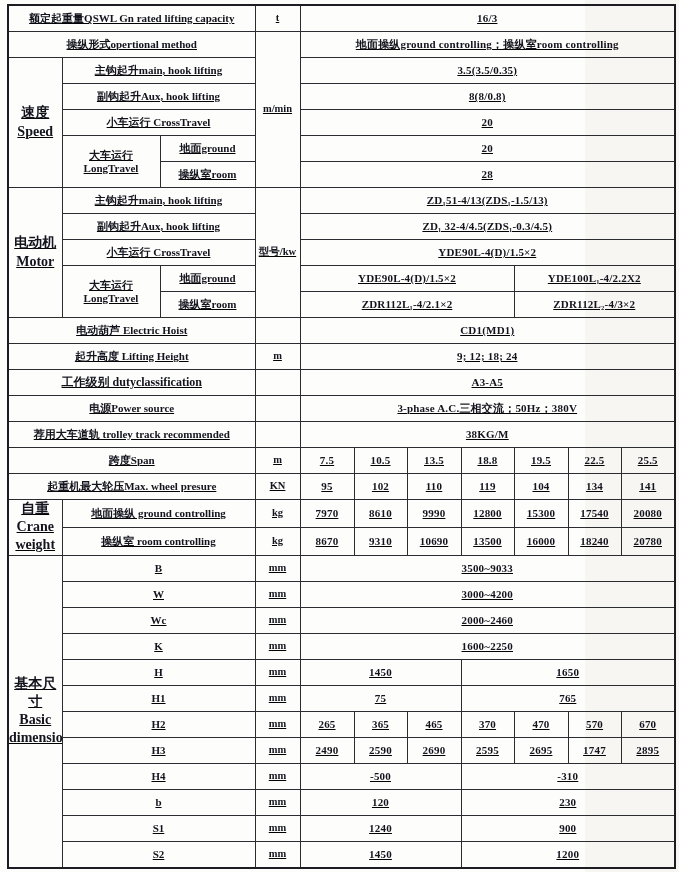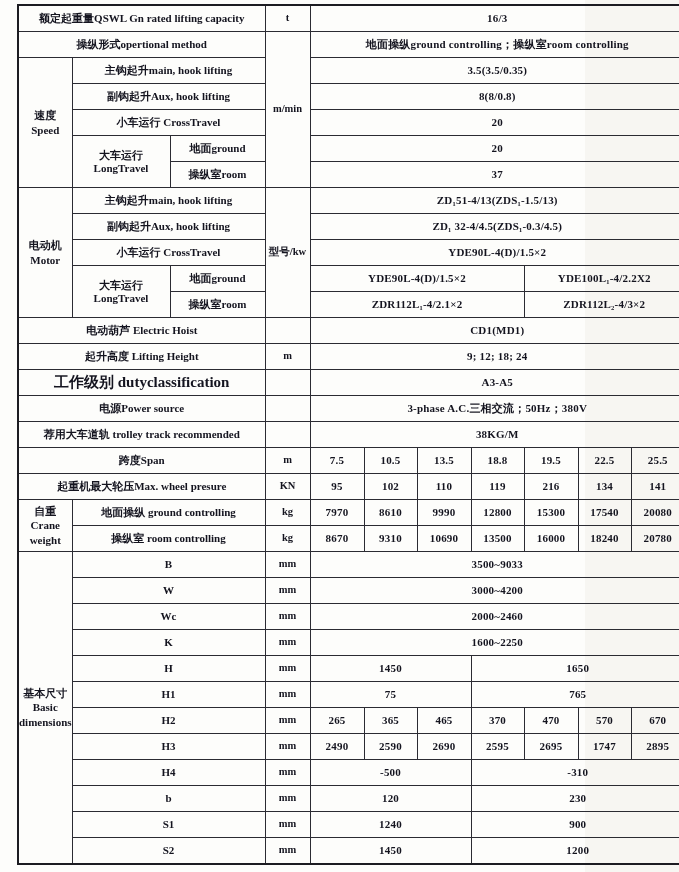--- a/index.html
+++ b/index.html
@@ -5,46 +5,47 @@
   html,body{margin:0;padding:0;}
   body{
     width:679px;height:872px;
     background:#f7f6f2;
     font-family:"Liberation Serif","DejaVu Serif",serif;
   }
   .sheet{
     box-sizing:border-box;
     width:585px;height:872px;
     background:#fdfdfb;
-    padding:4px 2px 4px 17px;
+    padding:4px 2px 4px 7px;
+    text-decoration:underline;
   }
   table.spec{
     border-collapse:collapse;
     table-layout:fixed;
     width:669px;
     border:2px solid #1c1c22;
     color:#14141f;
     font-weight:bold;
   }
   td{
     border:1px solid #2b2b32;
     text-align:center;
     vertical-align:middle;
     font-size:11px;
     height:25px;
     padding:0 2px;
     line-height:1.15;
     white-space:pre-line;
     overflow:hidden;
   }
-  td.grp{font-size:11px;line-height:1.3;padding:0;}
+  td.grp{font-size:14px;line-height:1.3;padding:0;}
   td.unit{font-size:10.5px;}
   td.val{font-size:11px;letter-spacing:0.2px;}
   td.lbl{font-size:11px;}
-  td.sm{font-size:15px;}
+  td.sm{font-size:12px;}
 </style>
 </head>
 <body>
 
 <div class="sheet">
   <table class="spec">
     <colgroup>
       <col style="width:54px">
         <col style="width:98px">
         <col style="width:95px">
@@ -83,21 +84,21 @@
           <td colspan="7" class="val">20</td>
         </tr>
         <tr>
           <td rowspan="2" class="lbl">大车运行
 LongTravel</td>
           <td class="lbl">地面ground</td>
           <td colspan="7" class="val">20</td>
         </tr>
         <tr>
           <td class="lbl">操纵室room</td>
-          <td colspan="7" class="val">37</td>
+          <td colspan="7" class="val">28</td>
         </tr>
         <tr>
           <td rowspan="5" class="grp">电动机
 Motor</td>
           <td colspan="2" class="lbl">主钩起升main, hook lifting</td>
           <td rowspan="5" class="unit">型号/kw</td>
           <td colspan="7" class="val">ZD₁51-4/13(ZDS₁-1.5/13)</td>
         </tr>
         <tr>
           <td colspan="2" class="lbl">副钩起升Aux, hook lifting</td>
@@ -155,21 +156,21 @@
           <td class="val">22.5</td>
           <td class="val">25.5</td>
         </tr>
         <tr>
           <td colspan="3" class="lbl">起重机最大轮压Max. wheel presure</td>
           <td class="unit">KN</td>
           <td class="val">95</td>
           <td class="val">102</td>
           <td class="val">110</td>
           <td class="val">119</td>
-          <td class="val">216</td>
+          <td class="val">104</td>
           <td class="val">134</td>
           <td class="val">141</td>
         </tr>
         <tr>
           <td rowspan="2" class="grp">自重
 Crane
 weight</td>
           <td colspan="2" class="lbl">地面操纵 ground controlling</td>
           <td class="unit">kg</td>
           <td class="val">7970</td>

